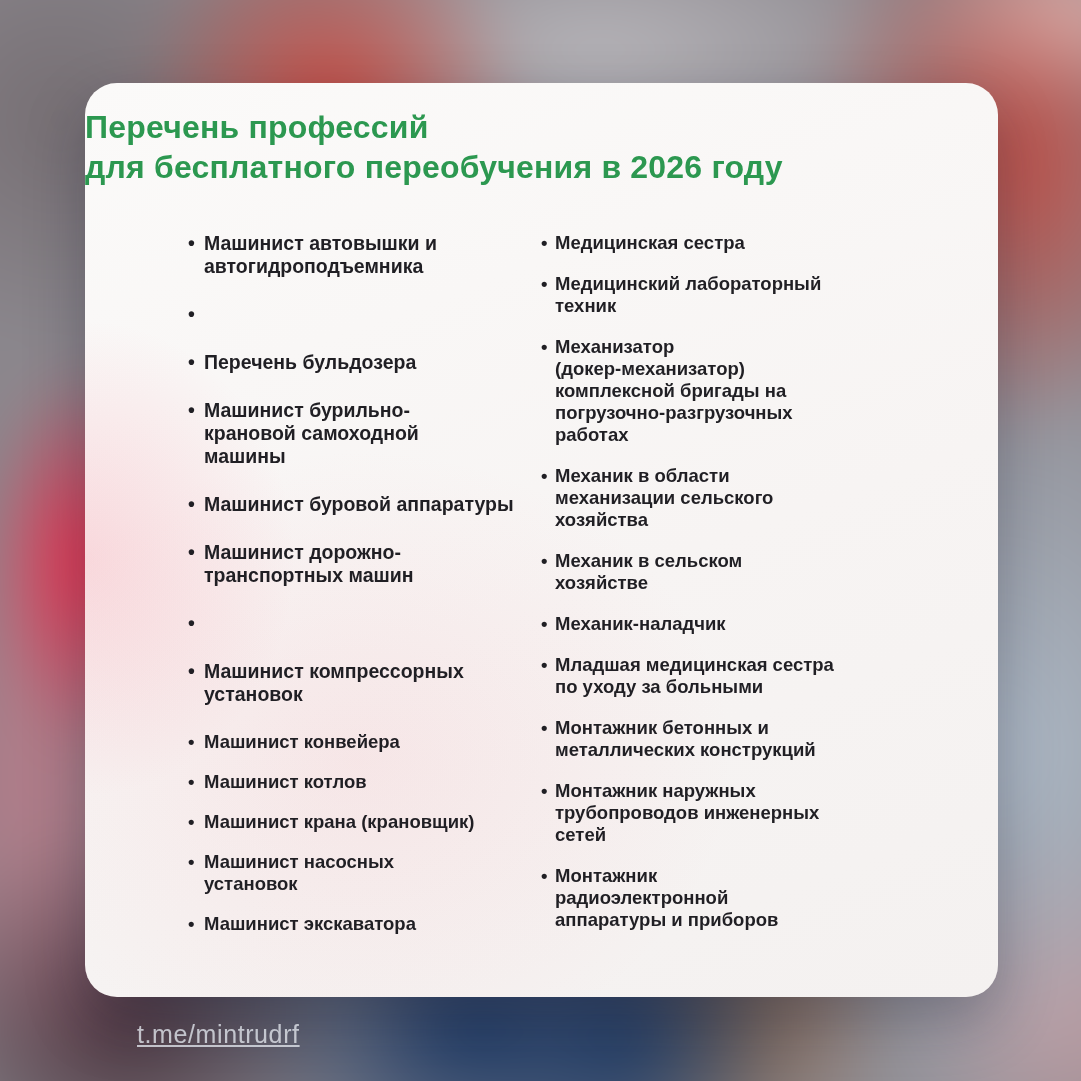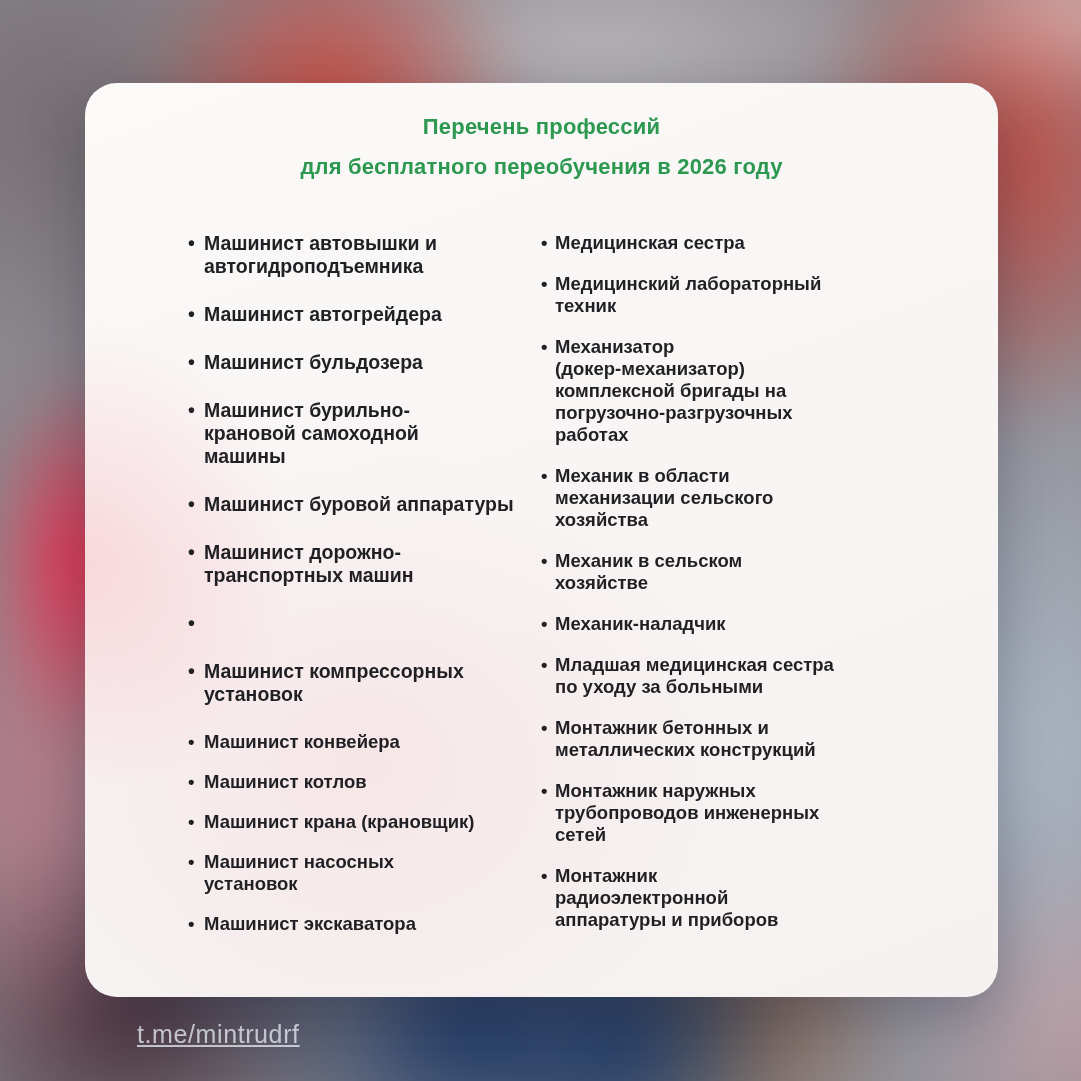--- a/index.html
+++ b/index.html
@@ -33,22 +33,22 @@
   .card{
     position:absolute;left:85px;top:83px;width:913px;height:914px;
     border-radius:32px;
     background:
       radial-gradient(ellipse 300px 340px at 0% 52%, rgba(250,110,132,.22), rgba(250,110,132,0) 70%),
       radial-gradient(ellipse 520px 430px at 30% 74%, rgba(244,158,168,.16), rgba(244,158,168,0) 72%),
       linear-gradient(160deg,#fbfaf9 0%,#f7f4f3 55%,#f4f1f0 100%);
     box-shadow:0 24px 60px rgba(15,15,35,.30);
   }
   .title{
-    margin-top:24px;text-align:center;
-    font-size:22px;line-height:40px;font-weight:700;letter-spacing:.2px;
+    margin-top:24px;
+    font-size:32px;line-height:40px;font-weight:700;letter-spacing:.2px;
     color:#2c9850;
   }
   .columns{display:flex;margin:45px 0 0 103px;gap:26px;}
   ul.col{list-style:none;margin:0;padding:0;}
   .col-left{width:327px;}
   .col-right{width:420px;}
   .col li{display:flex;align-items:flex-start;color:#201f24;font-weight:700;}
   .col-left li{font-size:19.5px;line-height:23px;margin-bottom:25px;}
   .col-left li.compact{font-size:18.5px;line-height:22px;margin-bottom:18px;}
   .col-right li{font-size:18.5px;line-height:22px;margin-bottom:19px;}
@@ -76,25 +76,24 @@
   </div>
   <div class="columns">
     <ul class="col col-left" id="col-left">
         <li>
           <span class="bullet">•</span>
           <span class="item-text">Машинист автовышки и
 автогидроподъемника</span>
         </li>
         <li>
           <span class="bullet">•</span>
-          <span class="item-text">Машинист автогрейдера</span>
         </li>
         <li>
           <span class="bullet">•</span>
-          <span class="item-text">Машинист бульдозера</span>
+          <span class="item-text">Перечень бульдозера</span>
         </li>
         <li>
           <span class="bullet">•</span>
           <span class="item-text">Машинист бурильно-
 крановой самоходной
 машины</span>
         </li>
         <li>
           <span class="bullet">•</span>
           <span class="item-text">Машинист буровой аппаратуры</span>

